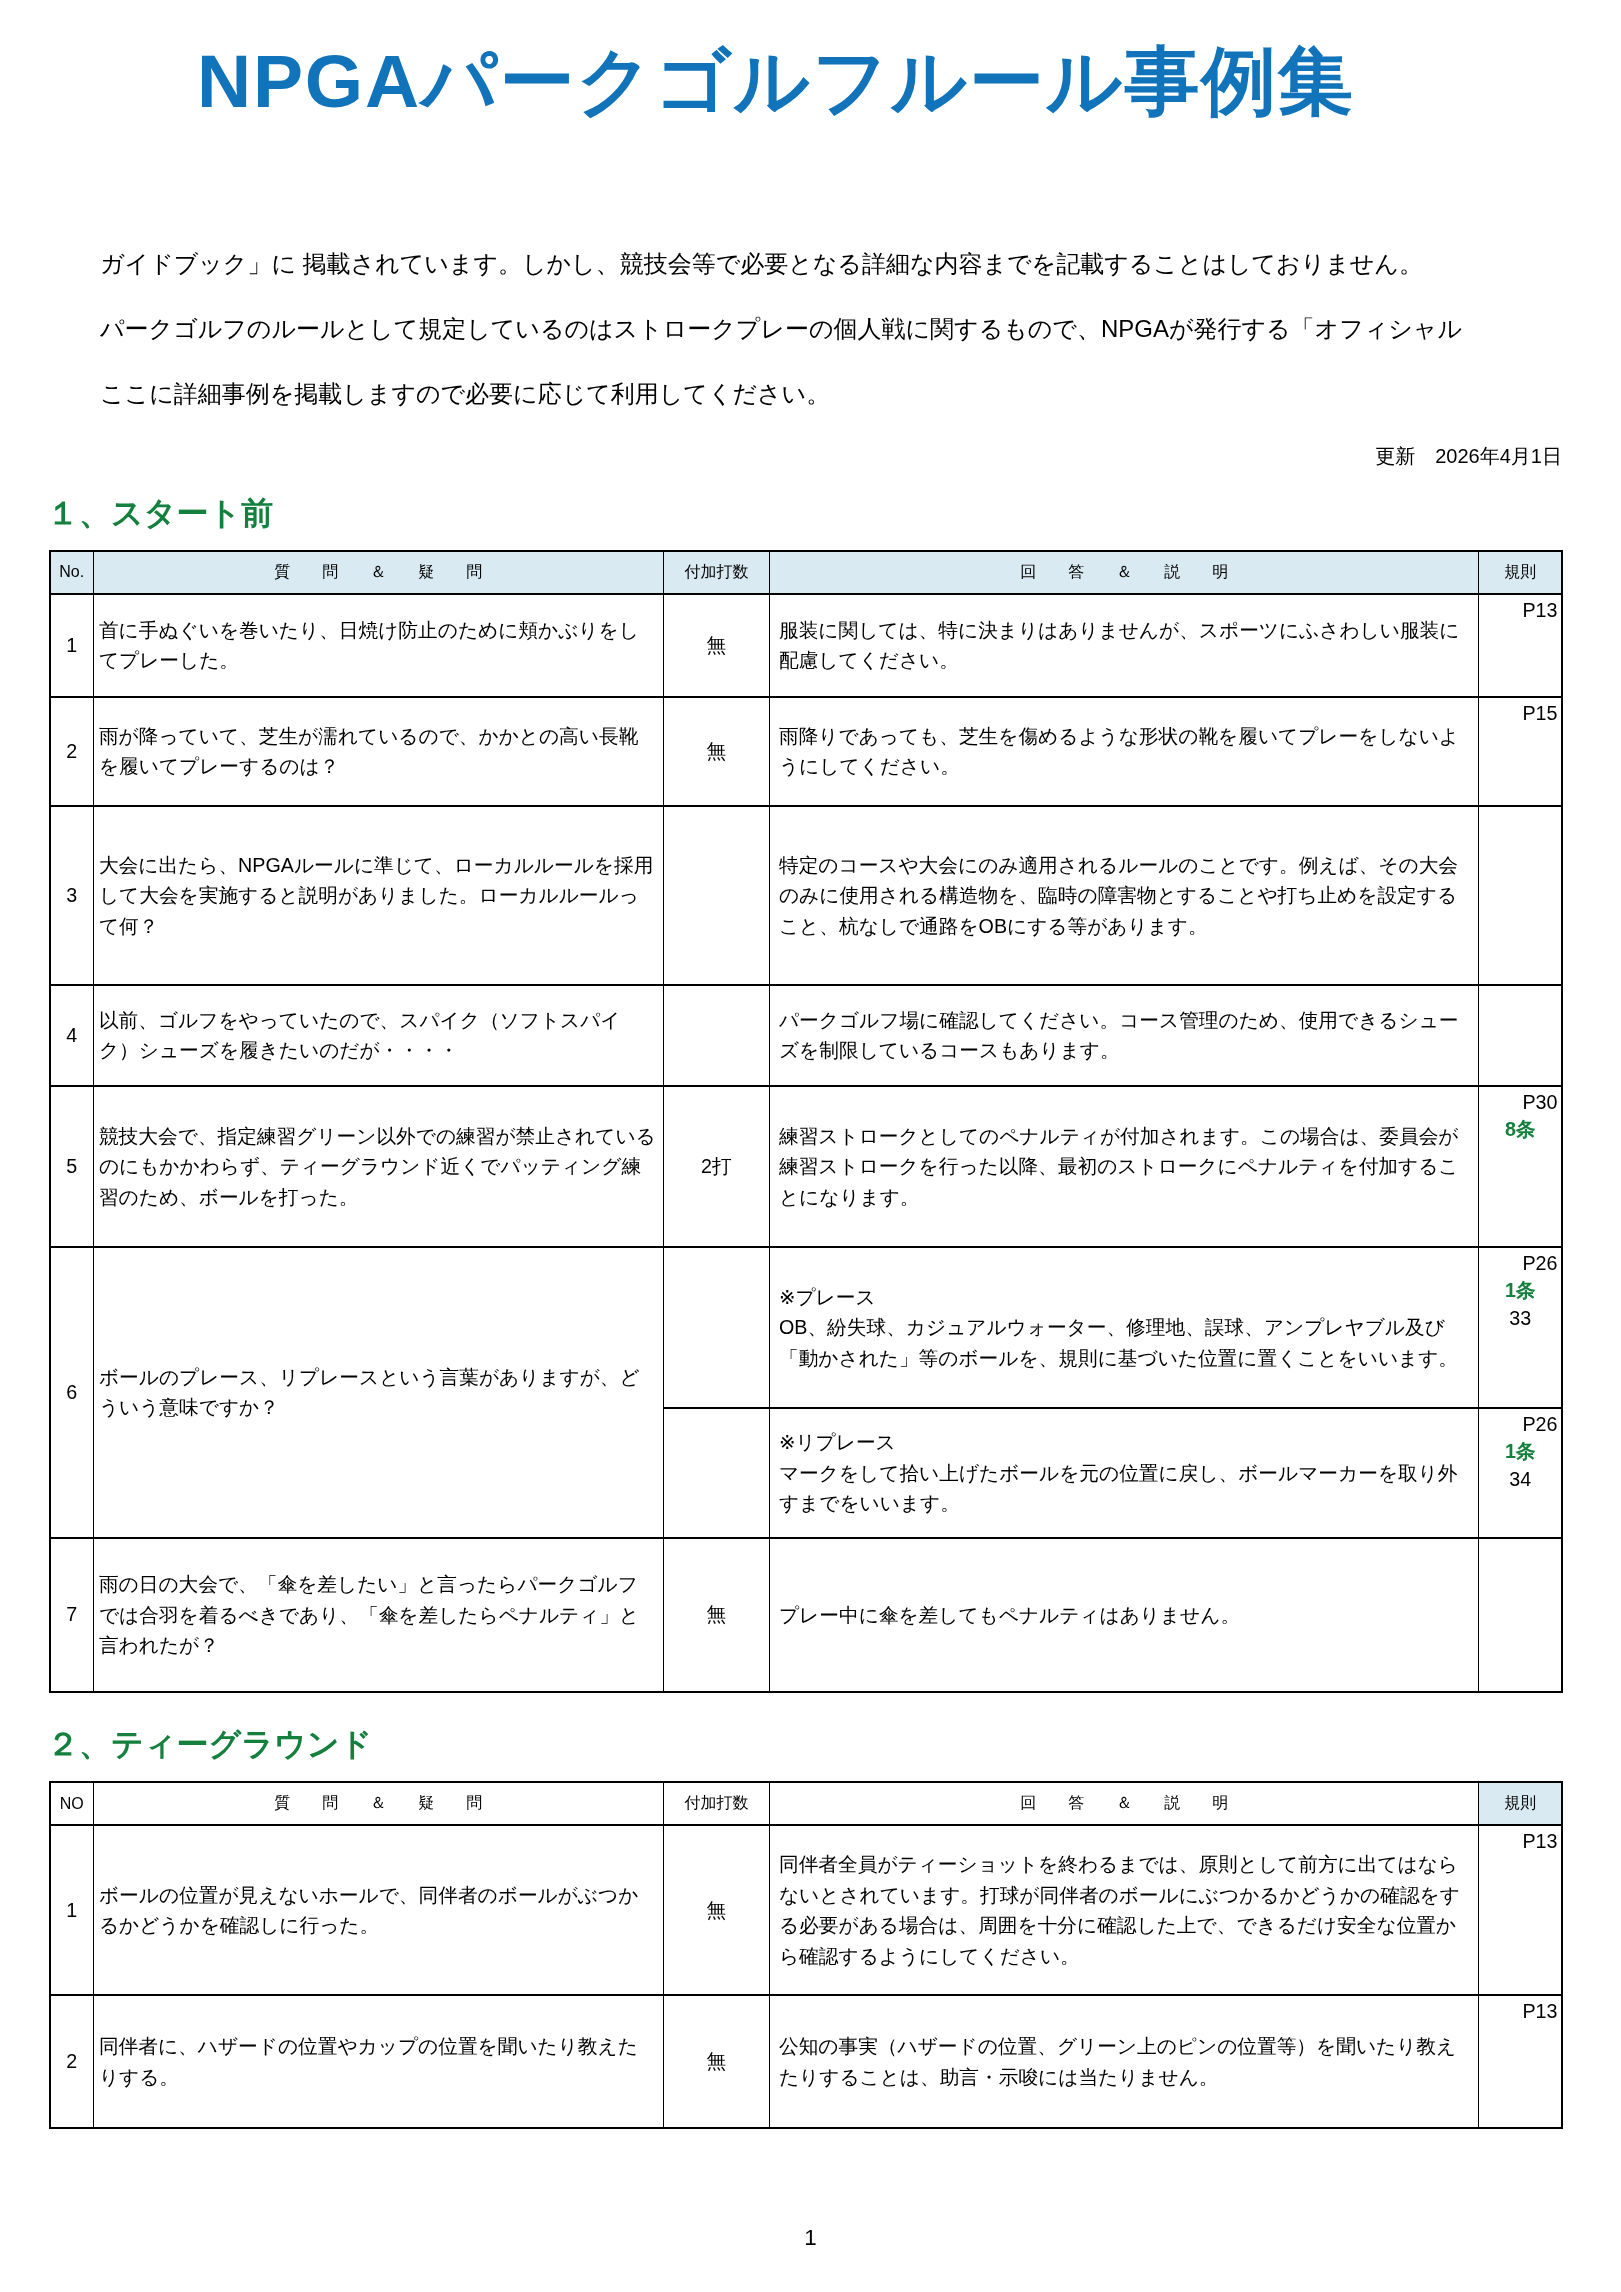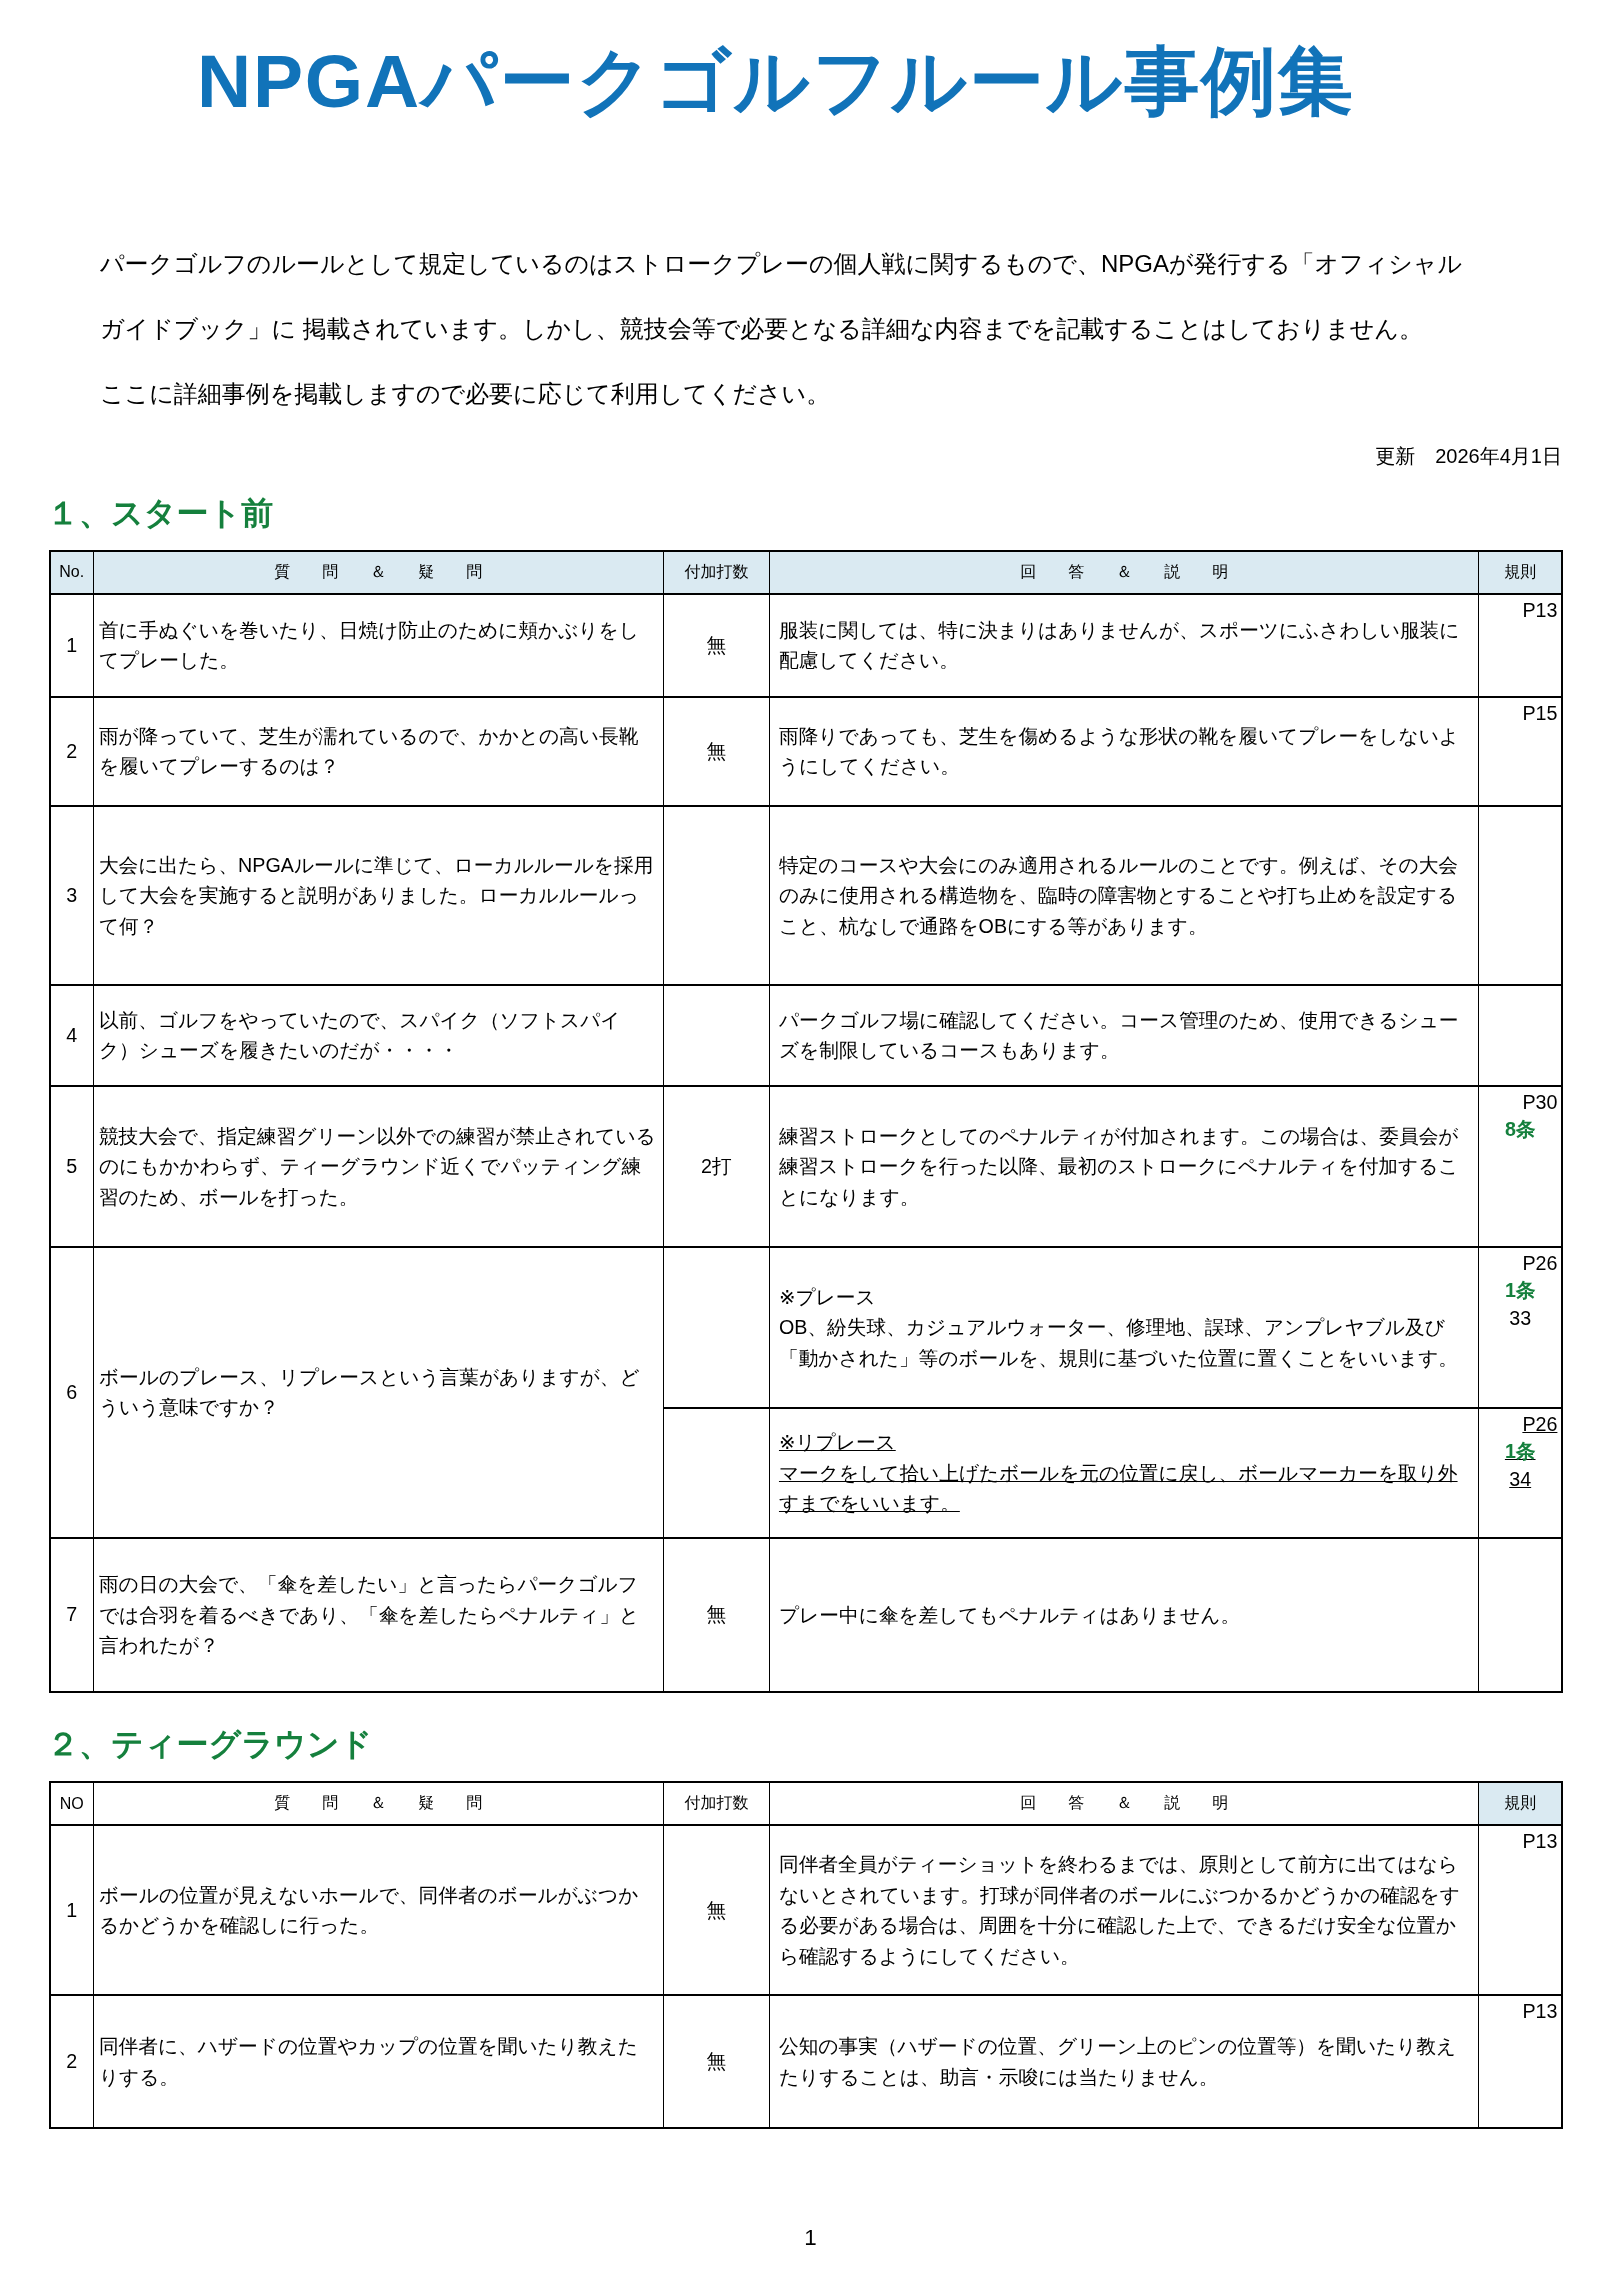--- a/index.html
+++ b/index.html
@@ -109,22 +109,22 @@
   }
 </style>
 </head>
 <body>
 
 <div class="page">
 
   <h1 class="doc-title">NPGAパークゴルフルール事例集</h1>
 
   <div class="intro">
+    <div class="line">ガイドブック」に 掲載されています。しかし、競技会等で必要となる詳細な内容までを記載することはしておりません。</div>
     <div class="line">パークゴルフのルールとして規定しているのはストロークプレーの個人戦に関するもので、NPGAが発行する「オフィシャル</div>
-    <div class="line">ガイドブック」に 掲載されています。しかし、競技会等で必要となる詳細な内容までを記載することはしておりません。</div>
     <div class="line">ここに詳細事例を掲載しますので必要に応じて利用してください。</div>
   </div>
 
   <div class="updated">更新　2026年4月1日</div>
 
   <section>
     <h2 class="section-heading">１、スタート前</h2>
     <table class="rules">
         <colgroup>
           <col style="width: 43px;">
@@ -190,21 +190,21 @@
             <td class="q" rowspan="2">ボールのプレース、リプレースという言葉がありますが、どういう意味ですか？</td>
             <td class="strokes"></td>
             <td class="a">※プレース
 OB、紛失球、カジュアルウォーター、修理地、誤球、アンプレヤブル及び「動かされた」等のボールを、規則に基づいた位置に置くことをいいます。</td>
             <td class="rule">
               <div class="rule-line">P26</div>
               <div class="rule-line center green">1条</div>
               <div class="rule-line center">33</div>
             </td>
           </tr>
-          <tr class="subrow" style="height: 130px; text-decoration: underline;">
+          <tr class="subrow" style="height: 130px;">
             <td class="strokes"></td>
             <td class="a">※リプレース
 マークをして拾い上げたボールを元の位置に戻し、ボールマーカーを取り外すまでをいいます。</td>
             <td class="rule">
               <div class="rule-line">P26</div>
               <div class="rule-line center green">1条</div>
               <div class="rule-line center">34</div>
             </td>
           </tr>
           <tr style="height: 154px;">

